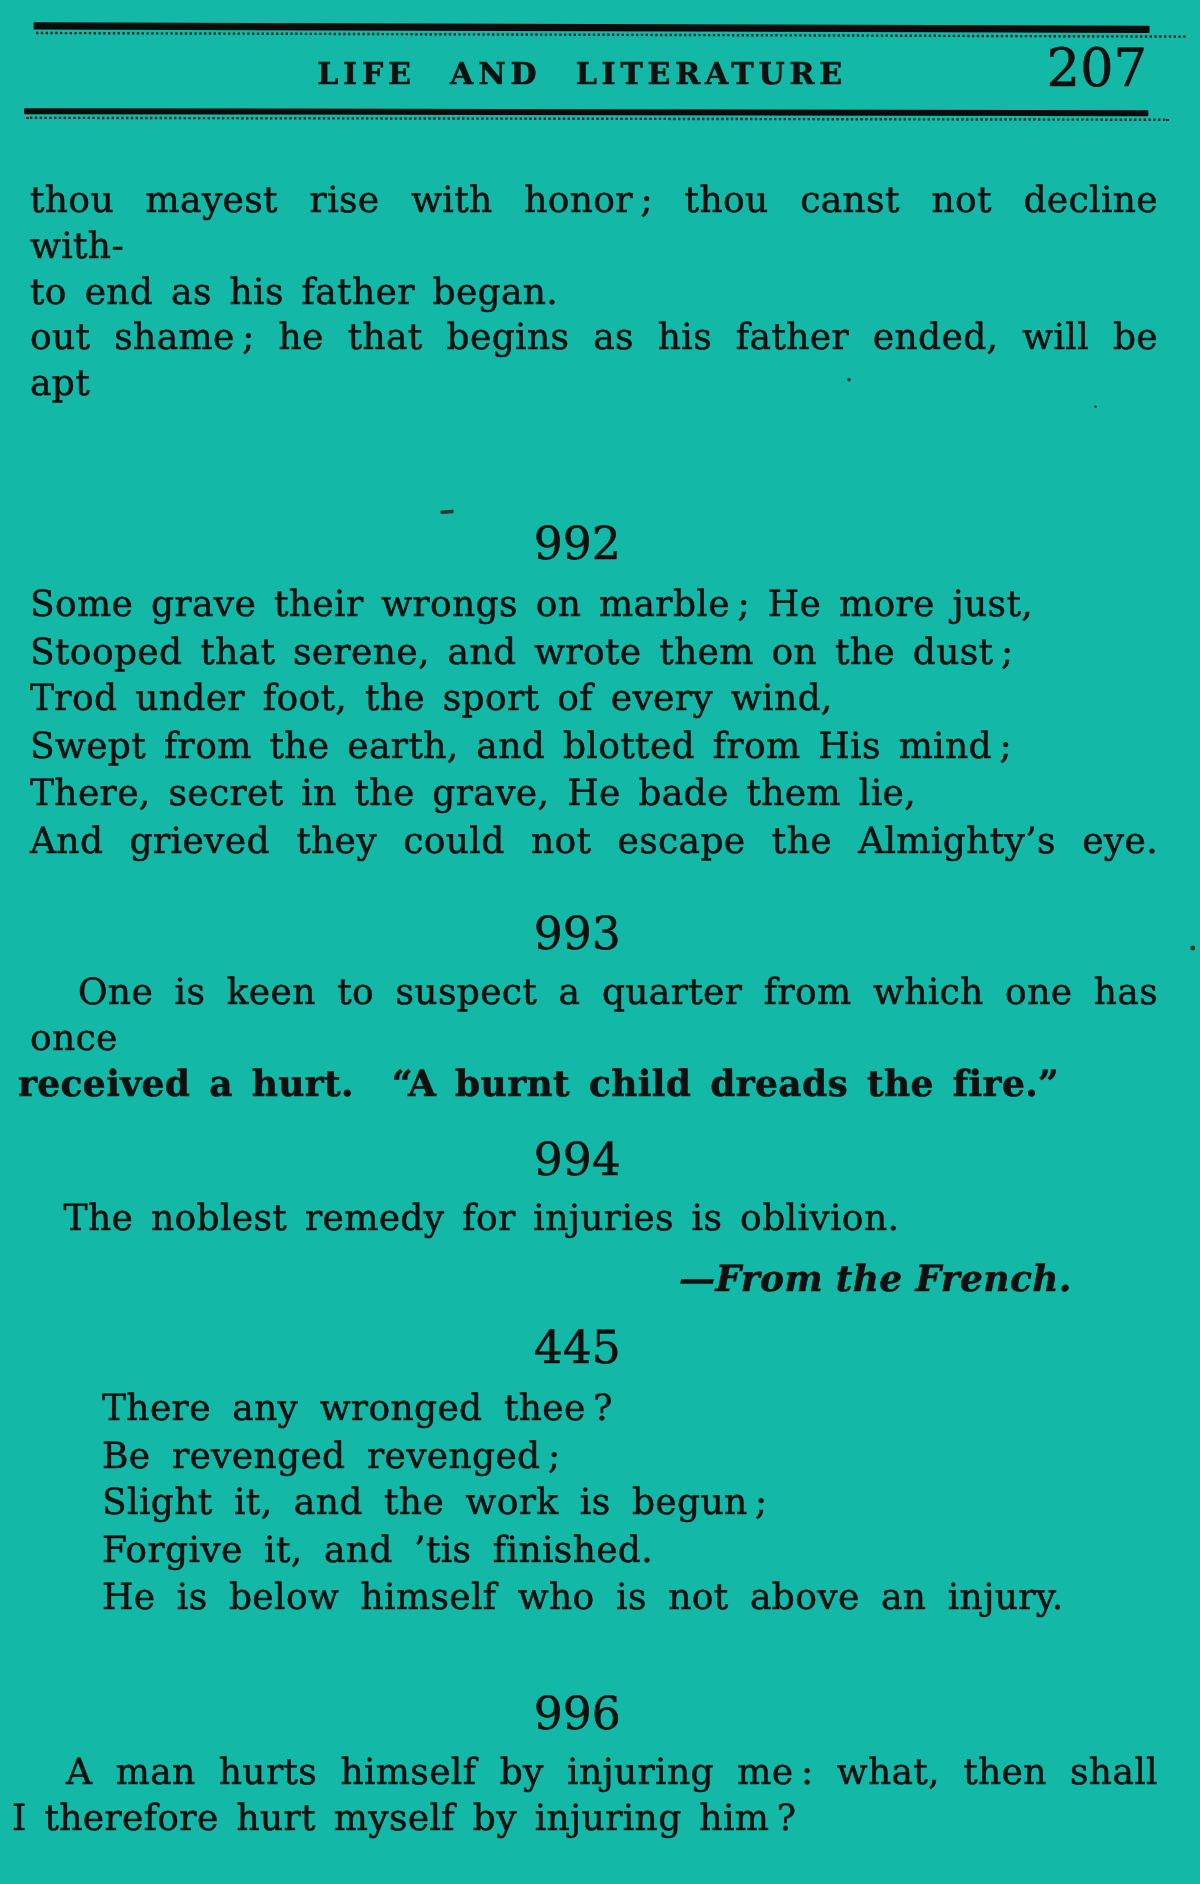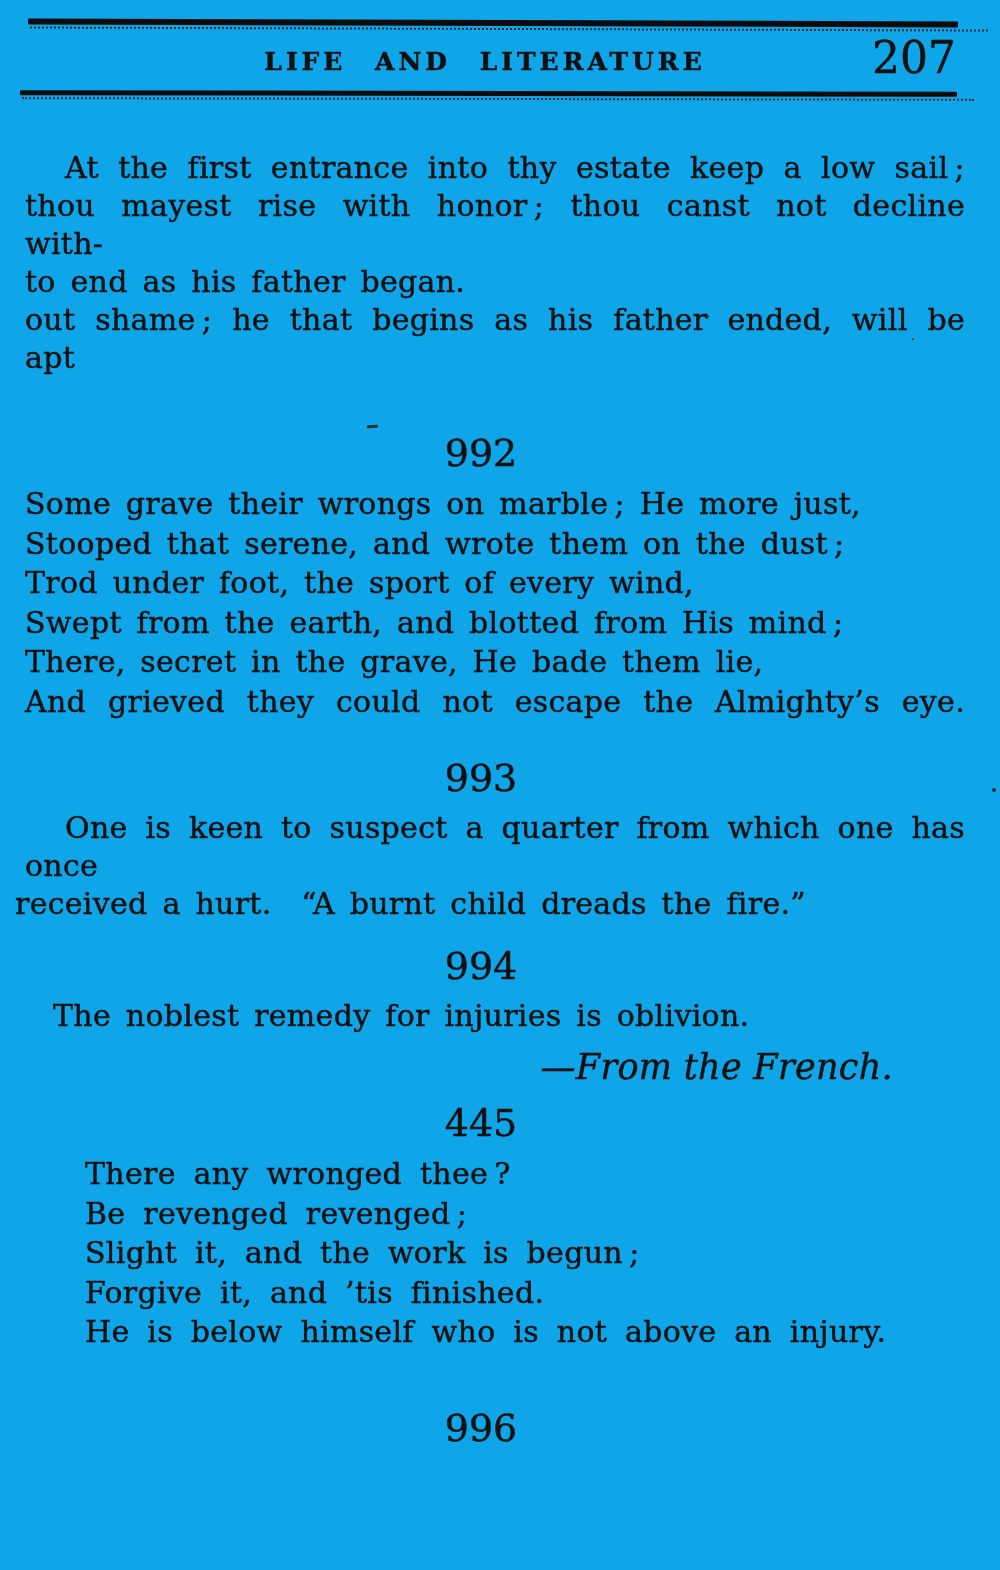--- a/index.html
+++ b/index.html
@@ -1,17 +1,17 @@
 <!DOCTYPE html>
 <html><head>
 <meta charset="utf-8">
 <style>
   html,body{margin:0;padding:0;background:#ffffff;}
   .page{
-    position:relative;width:1000px;height:1570px;background:#0ea5e9;
+    position:relative;width:1000px;height:1570px;background:#14b8a6;
     font-family:"DejaVu Serif","Liberation Serif",serif;color:#101010;
     overflow:hidden;
     -webkit-text-stroke:0.45px #101010;
   }
   
   .rule{position:absolute;background:#0c0c0c;border-radius:1px;}
   .rule-thin{position:absolute;height:0;border-top:2px dotted #161616;opacity:.85;}
   .rule-top{top:20px;left:28px;width:930px;height:6px;transform:rotate(0.18deg);}
   .rule-top-thin{top:28px;left:30px;width:958px;transform:rotate(0.18deg);}
   .rule-bottom{top:91px;left:20px;width:937px;height:5px;transform:rotate(0.1deg);}
@@ -31,27 +31,27 @@
     width:912px;
   }
   .line{font-size:30px;line-height:38px;word-spacing:5px;letter-spacing:.3px;white-space:nowrap;}
   .line.justify{
     white-space:normal;text-align:justify;text-align-last:justify;text-justify:inter-word;
   }
   .verse .line{line-height:39.5px;}
   .ind40{text-indent:40px;}
   .ind30{text-indent:30px;}
   .ind28{text-indent:28px;}
-  .pull10{margin-left:-10px;}
+  .pull10{margin-left:-10px;font-weight:bold;}
   .pull15{margin-left:-15px;}
   .verse-indent{margin-left:60px;}
   .verse-wide .line{word-spacing:8px;}
   .attribution{
-    font-size:35px;line-height:38px;font-style:italic;text-align:right;
-    padding-right:72px;margin-top:13px;letter-spacing:.3px;
+    font-size:30px;line-height:38px;font-style:italic;text-align:right;
+    padding-right:72px;margin-top:13px;letter-spacing:.3px;font-weight:bold;
   }
   
   .speck{position:absolute;background:#2a2a2a;border-radius:50%;}
   .speck-dash{position:absolute;background:#333;border-radius:1px;transform:rotate(-4deg);}
 </style>
 </head>
 <body>
 
 <div class="page">
 
@@ -59,21 +59,20 @@
   <div class="rule-thin rule-top-thin"></div>
 
   <div class="header-title">LIFE AND LITERATURE</div>
   <div class="page-num">207</div>
 
   <div class="rule rule-bottom"></div>
   <div class="rule-thin rule-bottom-thin"></div>
 
   <div class="section" style="top:149px;">
     <div class="prose">
-      <div class="line justify ind40">At the first entrance into thy estate keep a low sail ;</div>
       <div class="line justify">thou mayest rise with honor ; thou canst not decline with-</div>
       <div class="line">to end as his father began.</div>
       <div class="line justify">out shame ; he that begins as his father ended, will be apt</div>
     </div>
   </div>
 
   <div class="section" style="top:402px;margin-top:32px;">
     <div class="section-number">992</div>
     <div class="verse">
       <div class="line">Some grave their wrongs on marble ; He more just,</div>
@@ -107,20 +106,24 @@
       <div class="line">There any wronged thee ?</div>
       <div class="line">Be revenged revenged ;</div>
       <div class="line">Slight it, and the work is begun ;</div>
       <div class="line">Forgive it, and ’tis finished.</div>
       <div class="line">He is below himself who is not above an injury.</div>
     </div>
   </div>
 
   <div class="section" style="top:1409px;">
     <div class="section-number">996</div>
+    <div class="prose">
+      <div class="line justify ind30">A man hurts himself by injuring me : what, then shall</div>
+      <div class="line pull15">I therefore hurt myself by injuring him ?</div>
+    </div>
   </div>
 
   <div class="speck-dash" style="top:425px;left:367px;width:11px;height:3px;"></div>
   <div class="speck" style="top:315px;left:706px;width:3px;height:3px;"></div>
   <div class="speck" style="top:788px;left:992px;width:4px;height:4px;"></div>
   <div class="speck" style="top:338px;left:912px;width:2px;height:2px;"></div>
 
 </div>
 
 </body></html>

